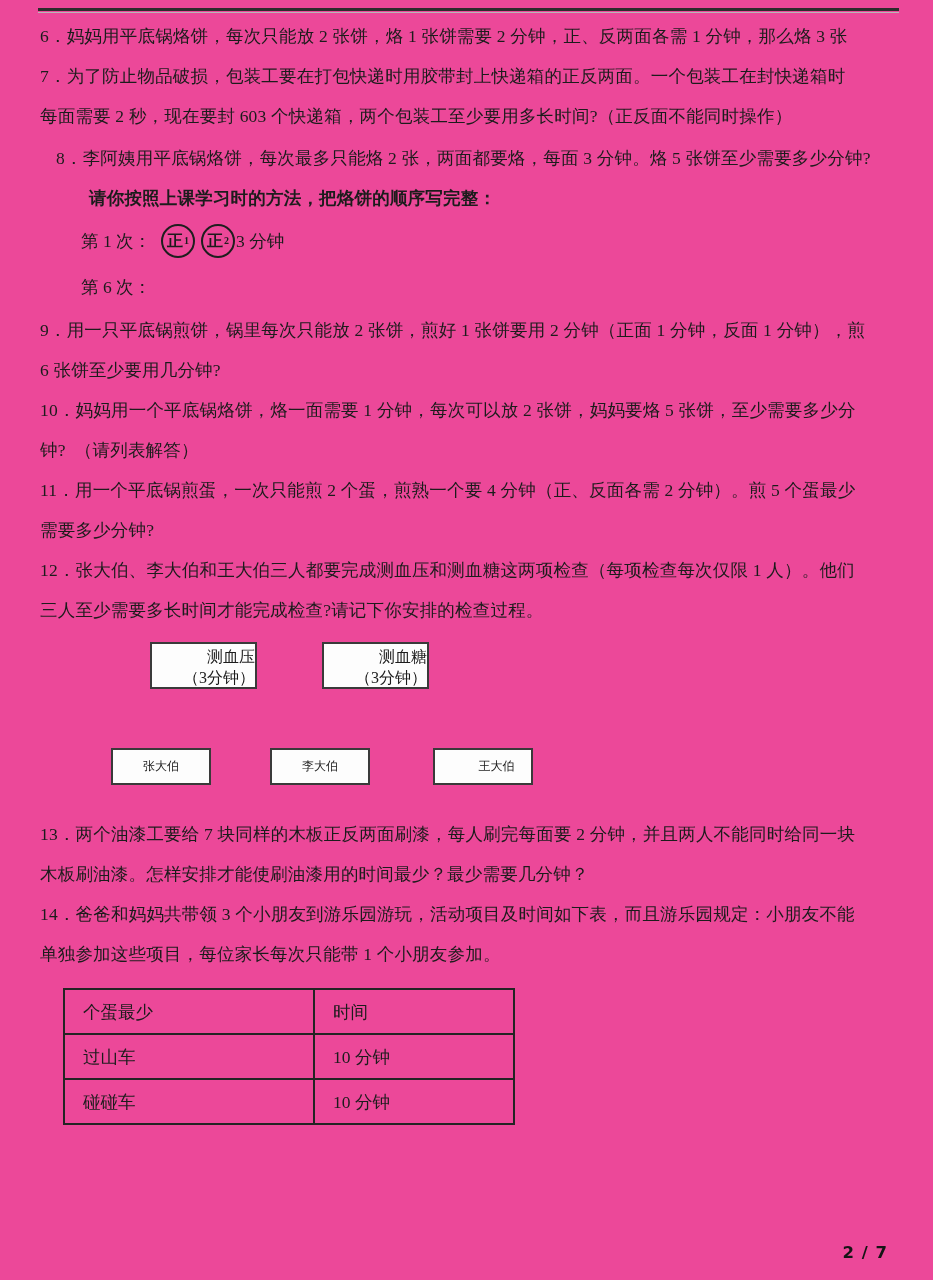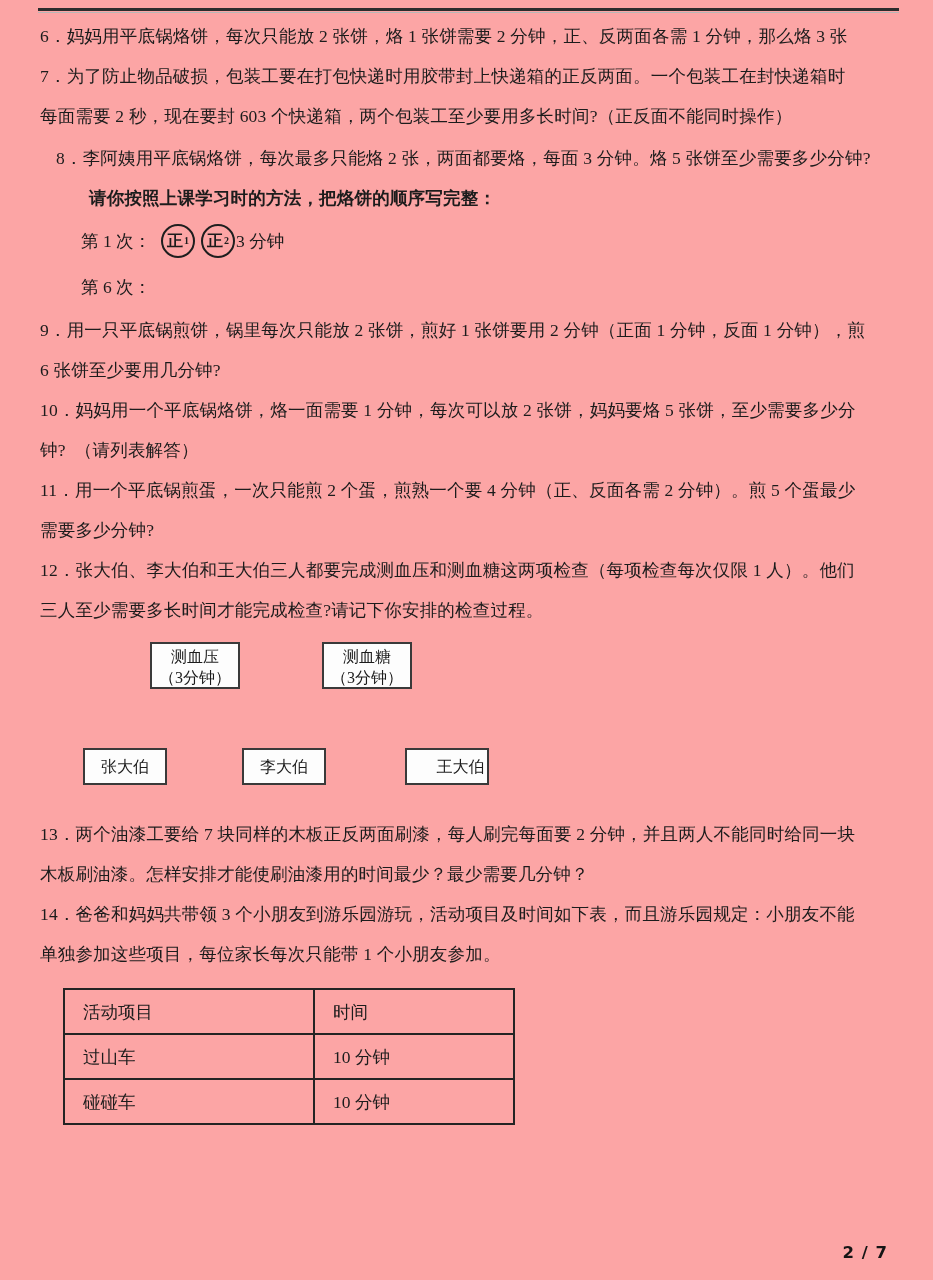--- a/index.html
+++ b/index.html
@@ -6,21 +6,21 @@
   body {
     width: 933px; height: 1280px;
     background: #ffffff;
     font-family: "Liberation Serif", "DejaVu Serif", serif;
     color: #1c1c1c;
     overflow: hidden;
   }
   .page {
     position: relative;
     width: 933px; height: 1280px;
-    background: #fca5a5;
+    background: #ec4899;
   }
   .top-rule-wrap { padding: 8px 34px 0 38px; }
   .top-rule-thick { height: 3px; background: #2c2c2c; }
   .top-rule-thin { height: 1px; background: #b7b7b7; margin-top: 1px; }
 
   .content { padding: 3px 36px 0 40px; }
 
   .tl {
     line-height: 40px;
     font-size: 17.5px;
@@ -54,41 +54,42 @@
   .circ sub { font-size: 10px; line-height: 1; margin-left: 1px; }
   .circ2 { margin-right: 1px; }
 
   .diagram {
     position: relative;
     height: 184px;
   }
   .station-box {
     position: absolute;
     top: 12px;
-    width: 90px; height: 47px;
+    width: 107px; height: 47px;
     border: 2px solid #3a3a3a;
     box-sizing: border-box;
-    text-align: center;
+    text-align: right;
     font-size: 16px;
     line-height: 21px;
     padding-top: 2px;
     background: #fdfdfd;
   }
   .station-bp { left: 110px; }
   .station-bs { left: 282px; }
   .person-box {
     position: absolute;
     top: 118px;
-    width: 84px; height: 37px;
+    width: 100px; height: 37px;
     border: 2px solid #3a3a3a;
     box-sizing: border-box;
     text-align: center;
-    font-size: 16px;
+    font-size: 12px;
     line-height: 33px;
     background: #fdfdfd;
+    margin-left: 28px;
   }
   .person-zhang { left: 43px; }
   .person-li { left: 202px; }
   .person-wang { left: 365px; padding-left: 27px; }
 
   table.activity {
     border-collapse: collapse;
     margin: 14px 0 0 23px;
     table-layout: fixed;
   }
@@ -196,21 +197,21 @@
     </div>
 
     <div class="q">
       <div class="tl">14．爸爸和妈妈共带领 3 个小朋友到游乐园游玩，活动项目及时间如下表，而且游乐园规定：小朋友不能</div>
       <div class="tl">单独参加这些项目，每位家长每次只能带 1 个小朋友参加。</div>
     </div>
 
     <table class="activity">
       <tbody>
         <tr>
-          <td class="col-item">活动项目</td>
+          <td class="col-item">个蛋最少</td>
           <td class="col-time">时间</td>
         </tr>
         <tr>
           <td class="col-item">过山车</td>
           <td class="col-time">10 分钟</td>
         </tr>
         <tr>
           <td class="col-item">碰碰车</td>
           <td class="col-time">10 分钟</td>
         </tr>

